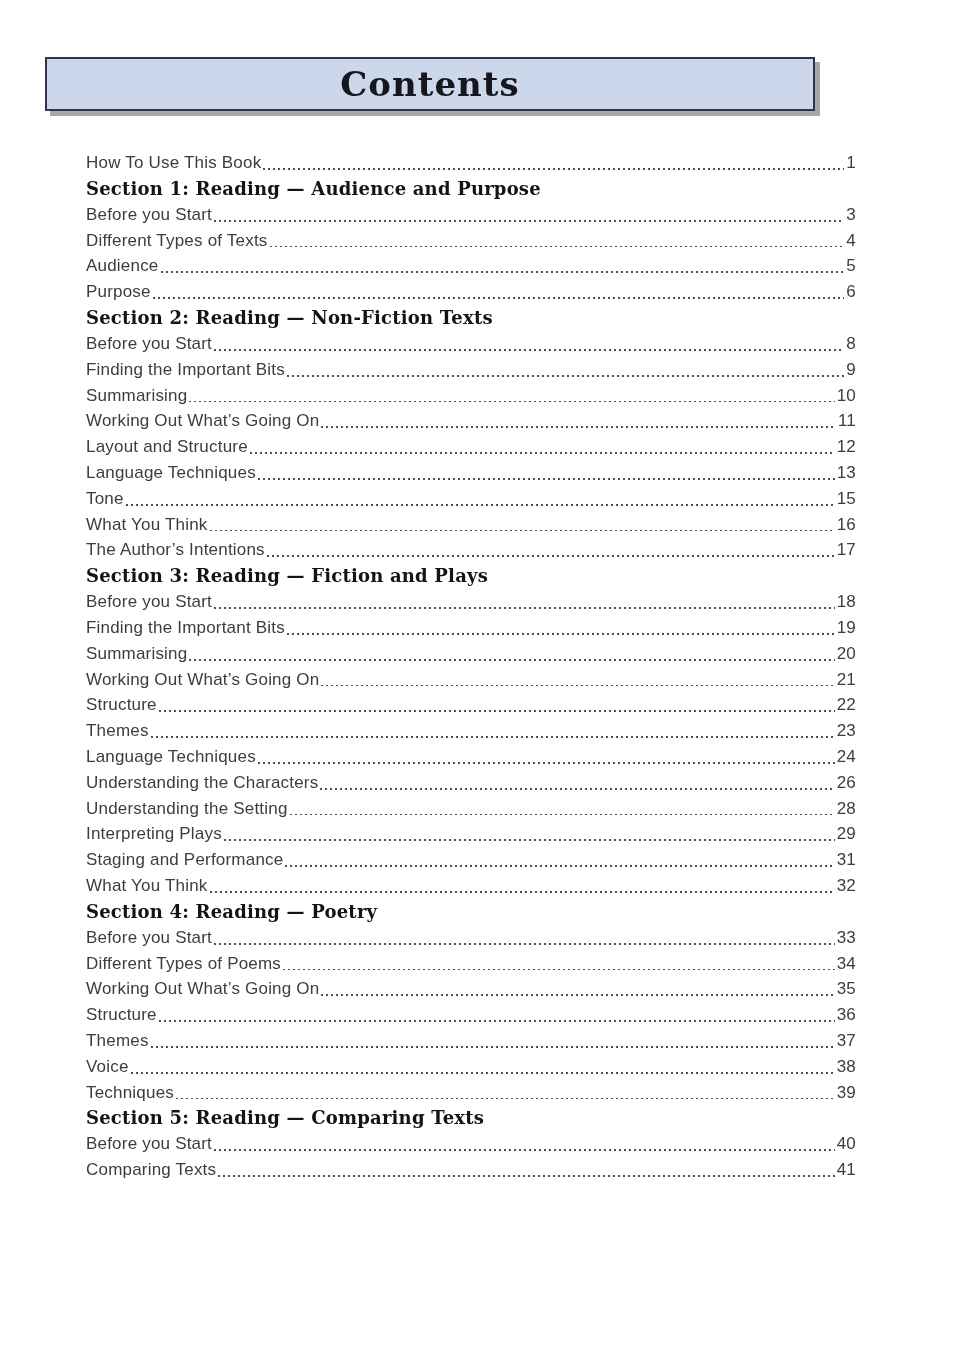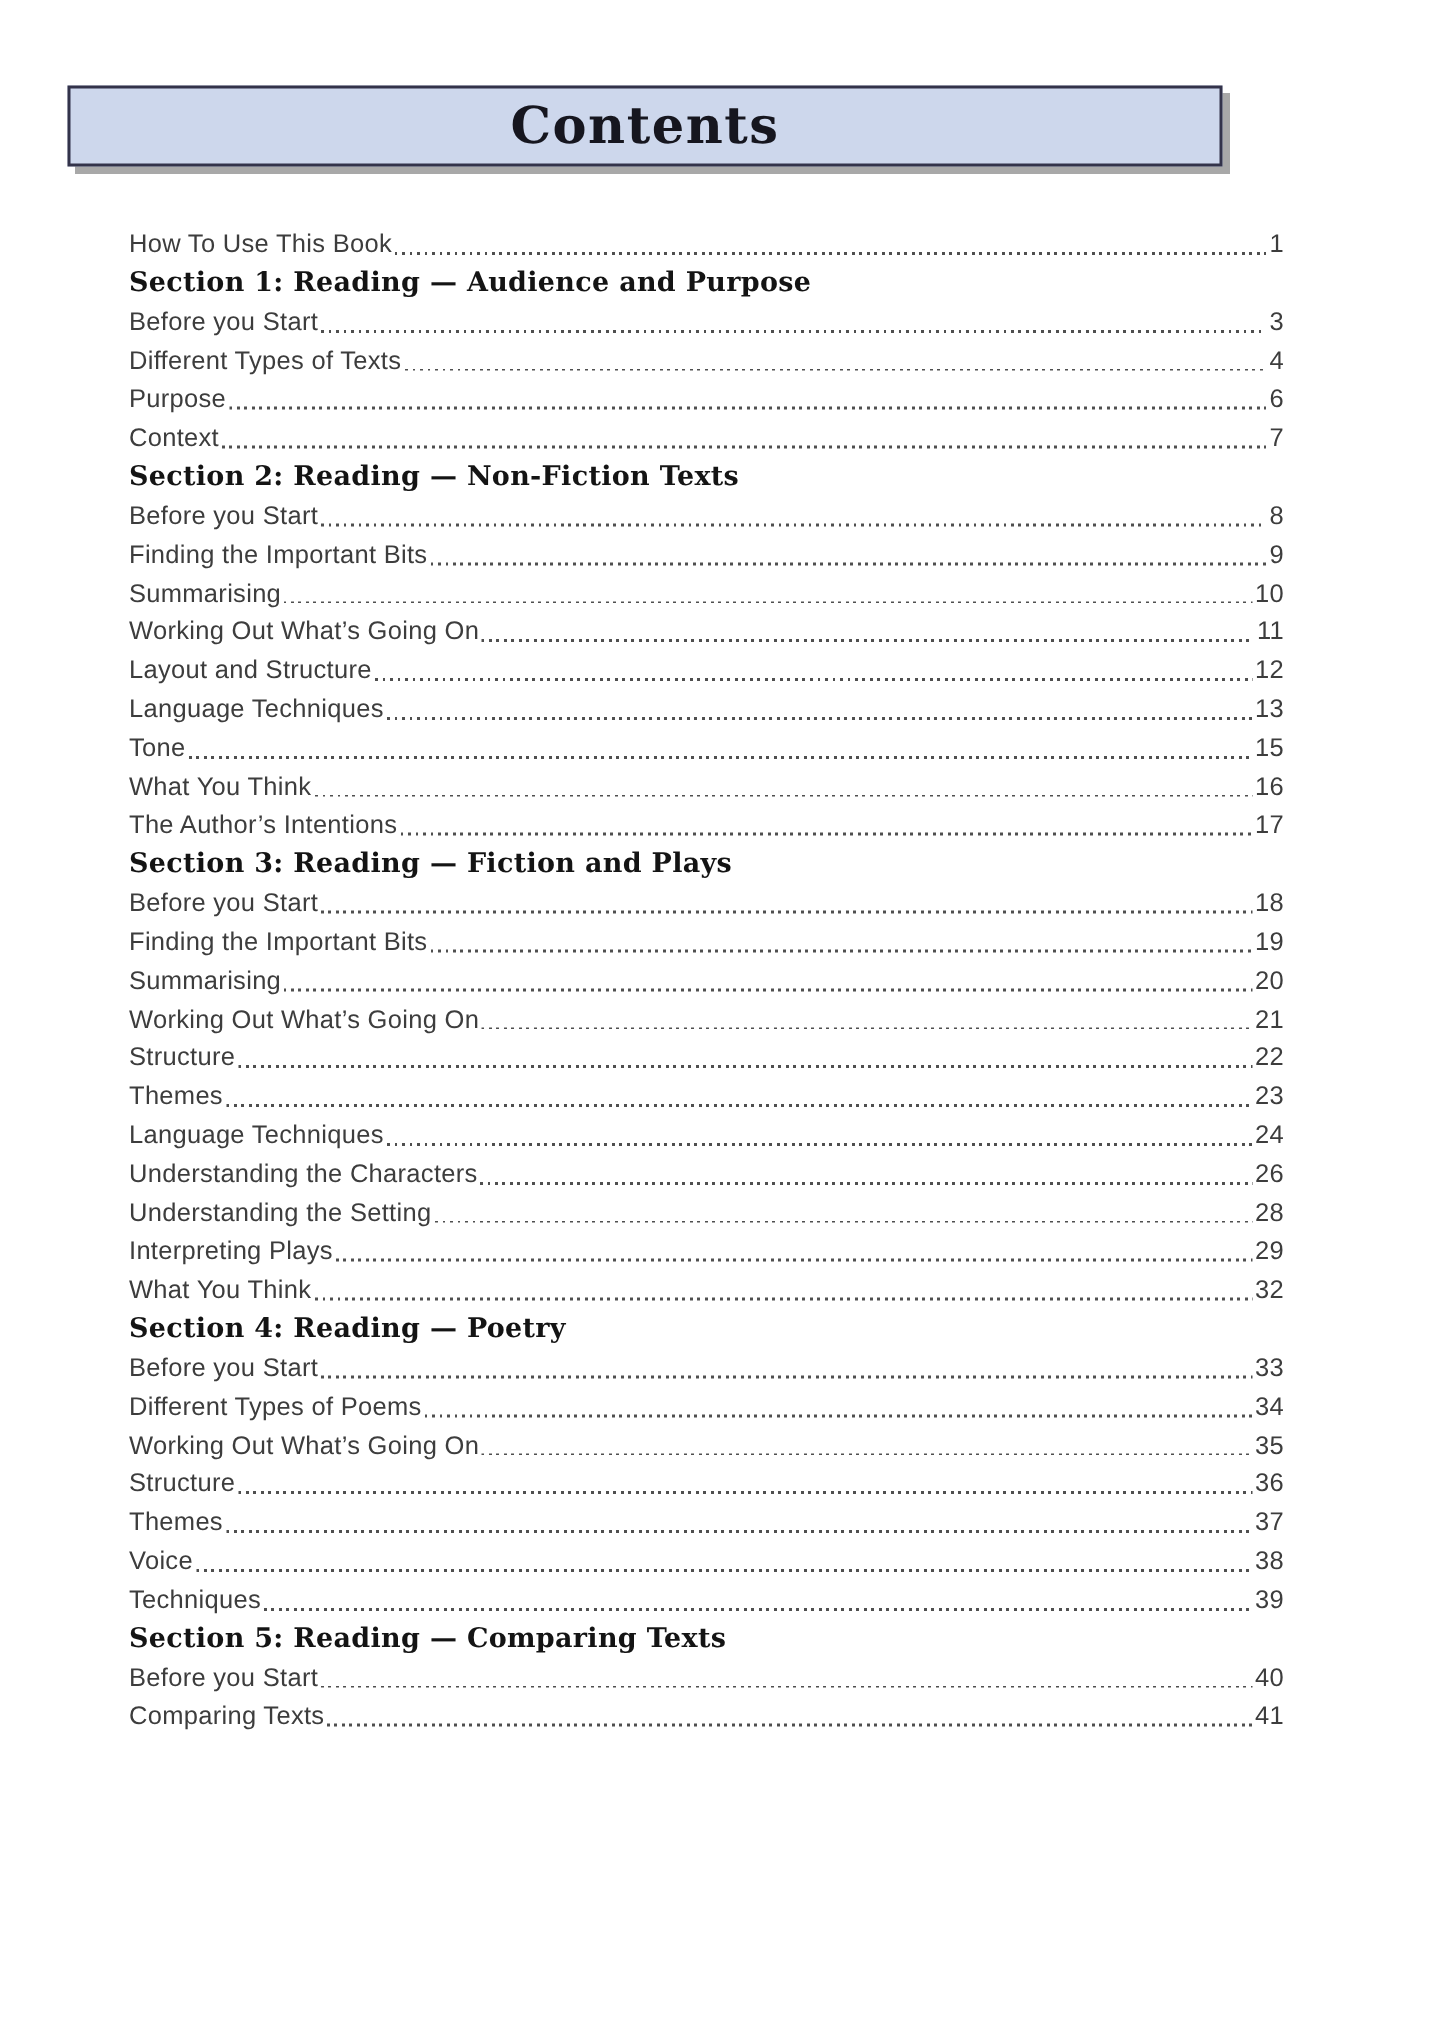--- a/index.html
+++ b/index.html
@@ -104,29 +104,29 @@
           <span class="toc-label">Before you Start</span>
           <span class="leader"></span>
           <span class="toc-page">3</span>
         </div>
         <div class="toc-row">
           <span class="toc-label">Different Types of Texts</span>
           <span class="leader"></span>
           <span class="toc-page">4</span>
         </div>
         <div class="toc-row">
+          <span class="toc-label">Audience</span>
+          <span class="leader"></span>
+          <span class="toc-page">5</span>
+        </div>
+        <div class="toc-row">
           <span class="toc-label">Purpose</span>
           <span class="leader"></span>
           <span class="toc-page">6</span>
         </div>
-        <div class="toc-row">
-          <span class="toc-label">Context</span>
-          <span class="leader"></span>
-          <span class="toc-page">7</span>
-        </div>
       </div>
       <div class="toc-section">
         <div class="section-heading">Section 2: Reading — Non-Fiction Texts</div>
         <div class="toc-row">
           <span class="toc-label">Before you Start</span>
           <span class="leader"></span>
           <span class="toc-page">8</span>
         </div>
         <div class="toc-row">
           <span class="toc-label">Finding the Important Bits</span>
@@ -213,20 +213,25 @@
         </div>
         <div class="toc-row">
           <span class="toc-label">Understanding the Setting</span>
           <span class="leader"></span>
           <span class="toc-page">28</span>
         </div>
         <div class="toc-row">
           <span class="toc-label">Interpreting Plays</span>
           <span class="leader"></span>
           <span class="toc-page">29</span>
+        </div>
+        <div class="toc-row">
+          <span class="toc-label">Staging and Performance</span>
+          <span class="leader"></span>
+          <span class="toc-page">31</span>
         </div>
         <div class="toc-row">
           <span class="toc-label">What You Think</span>
           <span class="leader"></span>
           <span class="toc-page">32</span>
         </div>
       </div>
       <div class="toc-section">
         <div class="section-heading">Section 4: Reading — Poetry</div>
         <div class="toc-row">

